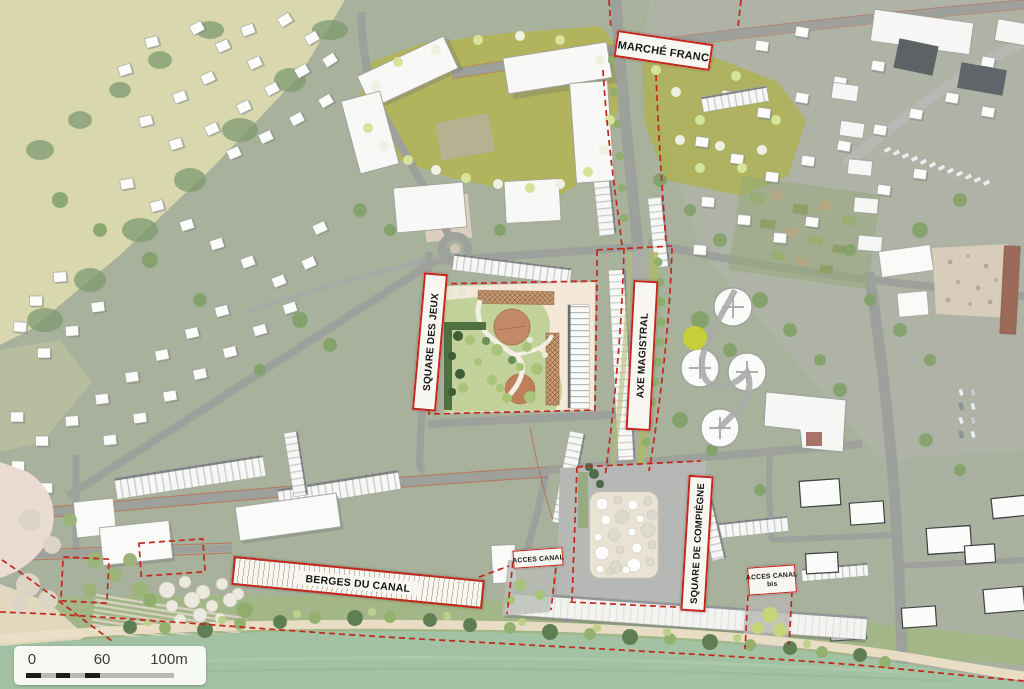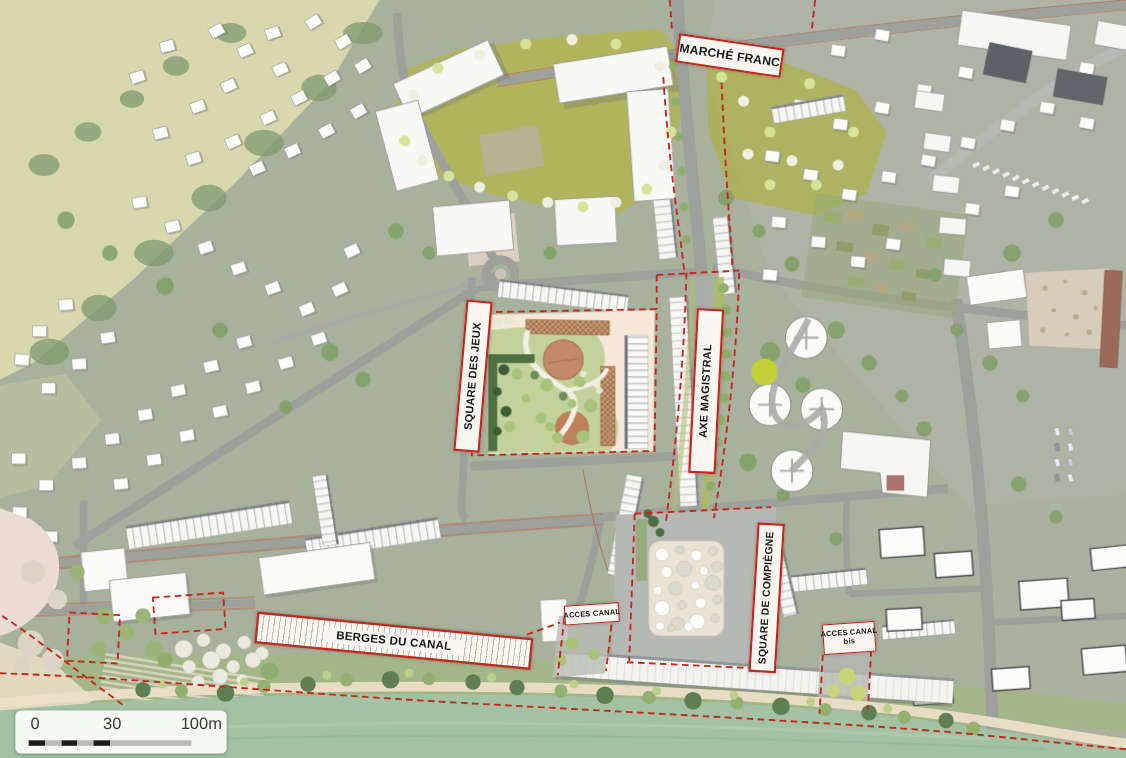--- a/index.html
+++ b/index.html
@@ -27,21 +27,21 @@
   .label-acces{left:513px;top:549px;width:48px;height:16px;transform:rotate(-4deg);font-size:6.8px;border-width:1.5px;}
   .label-bis{left:748px;top:566px;width:46px;height:26px;transform:rotate(-4deg);font-size:6.8px;flex-direction:column;line-height:1.15;border-width:1.5px;}
   .scale-bar{
     position:absolute;left:14px;top:646px;width:192px;height:39px;z-index:6;
     background:rgba(253,253,250,.93);border-radius:5px;box-shadow:0 1px 3px rgba(0,0,0,.25);
   }
   .scale-bar .tick{
     position:absolute;top:4px;transform:translateX(-50%);
     font-size:15px;color:#3a3a3a;font-family:"Liberation Sans",sans-serif;
   }
-  .tick-0{left:18px;} .tick-50{left:88px;} .tick-100{left:169px;}
+  .tick-0{left:18px;} .tick-50{left:88px;} .tick-100{left:155px;}
   .scale-bar .bar{position:absolute;left:12px;top:27px;width:148px;height:5px;display:flex;}
   .bar .seg{height:5px;}
 </style>
 </head>
 <body>
 
 <div class="stage">
 
 <svg width="1024" height="689" viewBox="0 0 1024 689" xmlns="http://www.w3.org/2000/svg">
 <defs>
@@ -732,21 +732,21 @@
 <div class="zone-label label-acces">
   <span class="inner">ACCES CANAL</span>
 </div>
 <div class="zone-label label-bis">
   <span class="inner">ACCES CANAL</span>
   <span class="inner">bis</span>
 </div>
 
 <div class="scale-bar">
   <span class="tick tick-0">0</span>
-  <span class="tick tick-50">30</span>
+  <span class="tick tick-50">60</span>
   <span class="tick tick-100">100m</span>
   <div class="bar">
     <div class="seg" style="width:14.8px;background:#1d1d1b;"></div>
     <div class="seg" style="width:14.8px;background:#b9b9b5;"></div>
     <div class="seg" style="width:14.8px;background:#1d1d1b;"></div>
     <div class="seg" style="width:14.8px;background:#b9b9b5;"></div>
     <div class="seg" style="width:14.8px;background:#1d1d1b;"></div>
     <div class="seg" style="width:74px;background:#b9b9b5;"></div>
   </div>
 </div>

